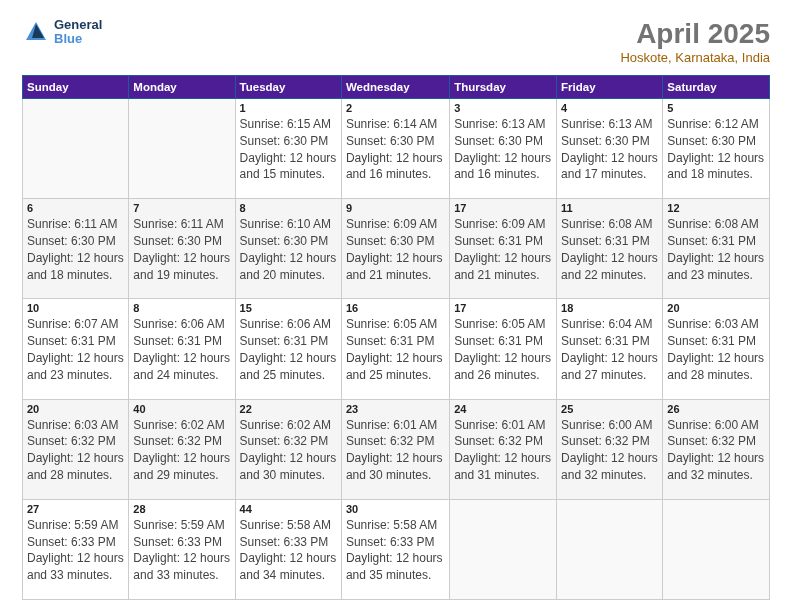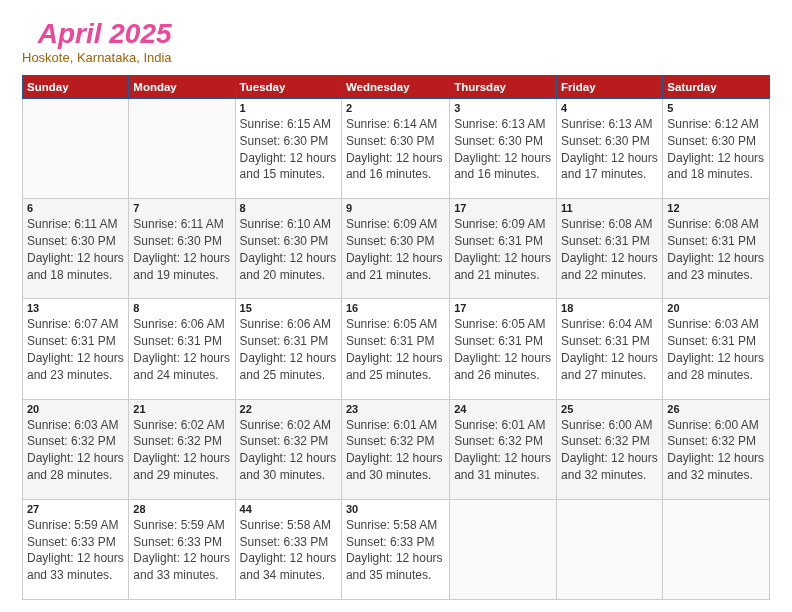--- a/index.html
+++ b/index.html
@@ -41,34 +41,33 @@
     .logo-icon {
       width: 28px;
       height: 28px;
     }
     .title-block {
       text-align: right;
     }
     .title-block .month-year {
       font-size: 28px;
       font-weight: bold;
-      color: #ec4899;
-      font-style: italic;
+      color: #737373;
     }
     .title-block .location {
       font-size: 13px;
       color: #a16207;
     }
     table {
       width: 100%;
       border-collapse: collapse;
       flex: 1;
     }
     thead th {
-      background: #b91c1c;
+      background: #4c1d95;
       color: #fff;
       font-size: 11.5px;
       font-weight: bold;
       padding: 5px 4px;
       text-align: left;
       border: 1px solid #1d5a9a;
     }
     tbody td {
       border: 1px solid #ccc;
       vertical-align: top;
@@ -97,20 +96,30 @@
     }
     .empty {
       background: #f9f9f9 !important;
     }
   </style>
 </head>
 <body>
 
 <div class="page">
   <div class="header">
+    <div class="logo">
+      <svg class="logo-icon" viewBox="0 0 28 28">
+        <polygon points="14,4 24,22 4,22" fill="#4a90d9"></polygon>
+        <polygon points="14,6 22,20 10,20" fill="#1a3a5c"></polygon>
+      </svg>
+      <div class="logo-text">
+        <span>General</span>
+        <span>Blue</span>
+      </div>
+    </div>
     <div class="title-block">
       <div class="month-year">April 2025</div>
       <div class="location">Hoskote, Karnataka, India</div>
     </div>
   </div>
 
   <table>
     <thead>
       <tr>
       <th>Sunday</th>
@@ -172,21 +181,21 @@
             <div class="day-num">11</div>
             <div class="day-info">Sunrise: 6:08 AM<br>Sunset: 6:31 PM<br>Daylight: 12 hours and 22 minutes.</div>
           </td>
           <td>
             <div class="day-num">12</div>
             <div class="day-info">Sunrise: 6:08 AM<br>Sunset: 6:31 PM<br>Daylight: 12 hours and 23 minutes.</div>
           </td>
         </tr>
         <tr>
           <td>
-            <div class="day-num">13</div>
+            <div class="day-num">10</div>
             <div class="day-info">Sunrise: 6:07 AM<br>Sunset: 6:31 PM<br>Daylight: 12 hours and 23 minutes.</div>
           </td>
           <td>
             <div class="day-num">8</div>
             <div class="day-info">Sunrise: 6:06 AM<br>Sunset: 6:31 PM<br>Daylight: 12 hours and 24 minutes.</div>
           </td>
           <td>
             <div class="day-num">15</div>
             <div class="day-info">Sunrise: 6:06 AM<br>Sunset: 6:31 PM<br>Daylight: 12 hours and 25 minutes.</div>
           </td>
@@ -206,21 +215,21 @@
             <div class="day-num">20</div>
             <div class="day-info">Sunrise: 6:03 AM<br>Sunset: 6:31 PM<br>Daylight: 12 hours and 28 minutes.</div>
           </td>
         </tr>
         <tr>
           <td>
             <div class="day-num">20</div>
             <div class="day-info">Sunrise: 6:03 AM<br>Sunset: 6:32 PM<br>Daylight: 12 hours and 28 minutes.</div>
           </td>
           <td>
-            <div class="day-num">21</div>
+            <div class="day-num">40</div>
             <div class="day-info">Sunrise: 6:02 AM<br>Sunset: 6:32 PM<br>Daylight: 12 hours and 29 minutes.</div>
           </td>
           <td>
             <div class="day-num">22</div>
             <div class="day-info">Sunrise: 6:02 AM<br>Sunset: 6:32 PM<br>Daylight: 12 hours and 30 minutes.</div>
           </td>
           <td>
             <div class="day-num">23</div>
             <div class="day-info">Sunrise: 6:01 AM<br>Sunset: 6:32 PM<br>Daylight: 12 hours and 30 minutes.</div>
           </td>

